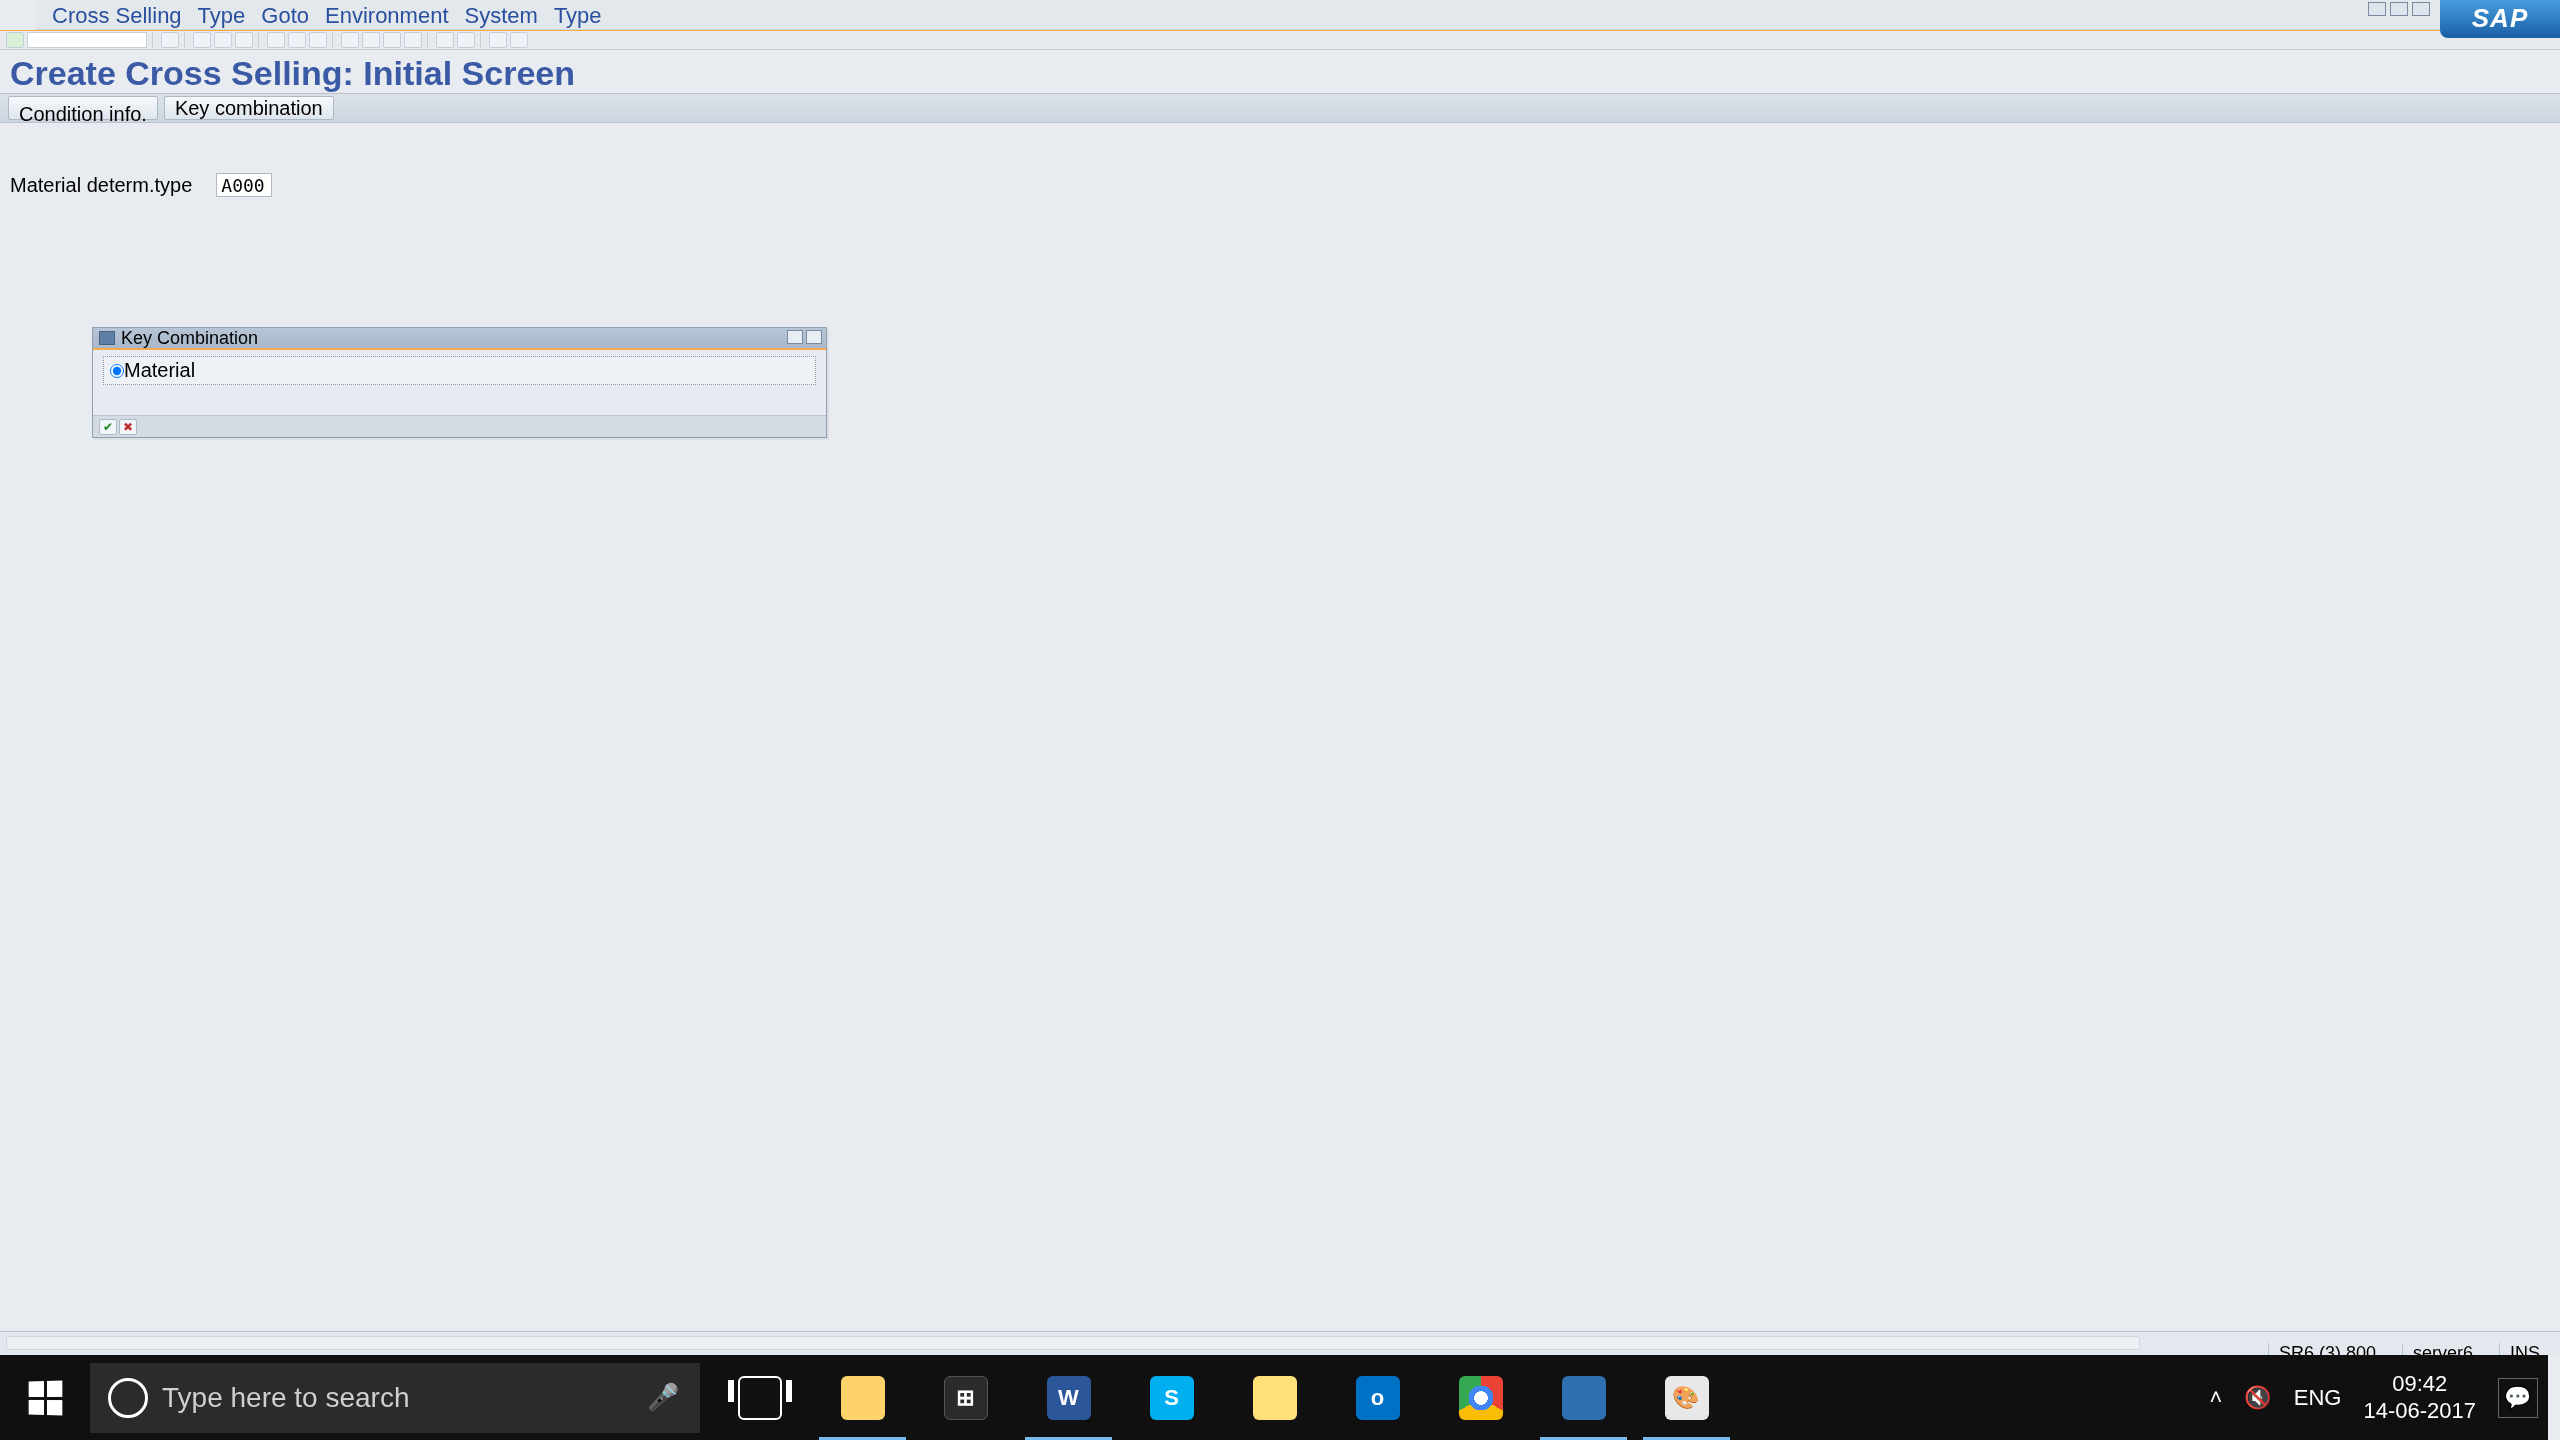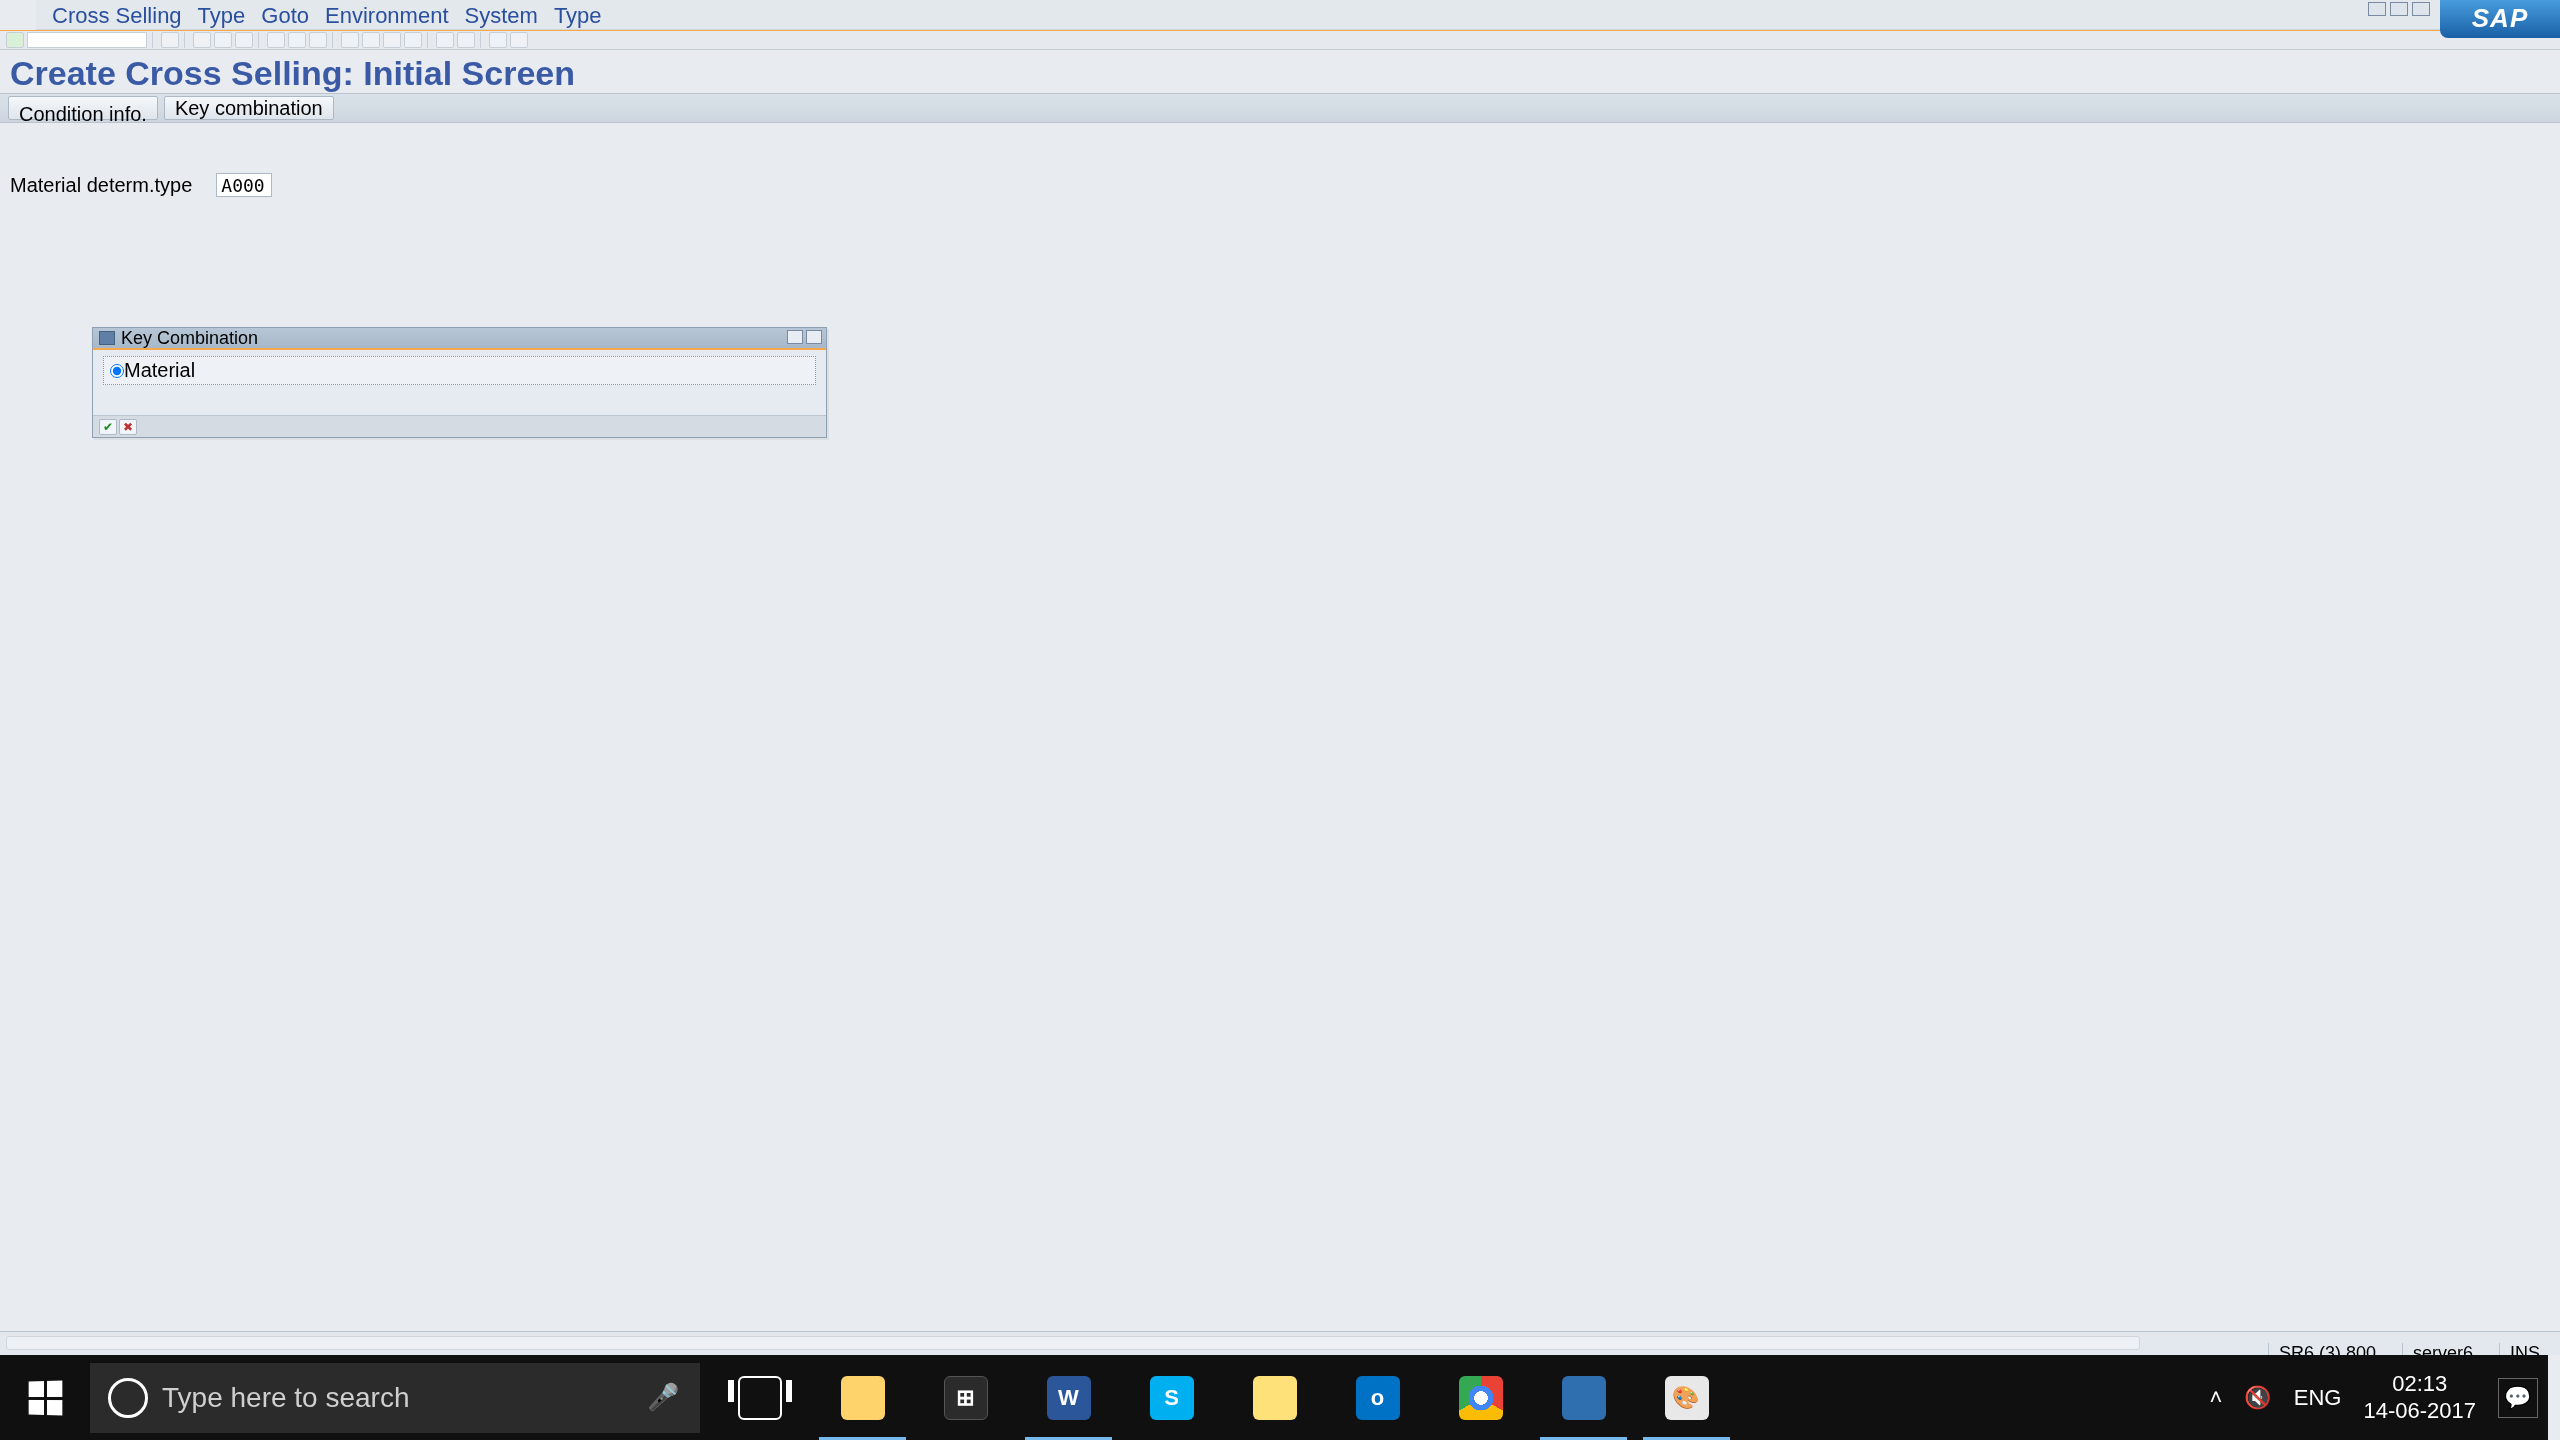--- a/index.html
+++ b/index.html
@@ -217,18 +217,18 @@
       </div>
     <div class="app active">
         <div class="ico paint">🎨</div>
       </div>
   </div>
   <div class="tray">
     <span>˄</span>
     <span>🔇</span>
     <span>ENG</span>
     <div class="clock">
-      <div>02:13</div>
+      <div>09:42</div>
       <div>14-06-2017</div>
     </div>
     <div class="action">💬</div>
   </div>
 </div>
 
 </body></html>

